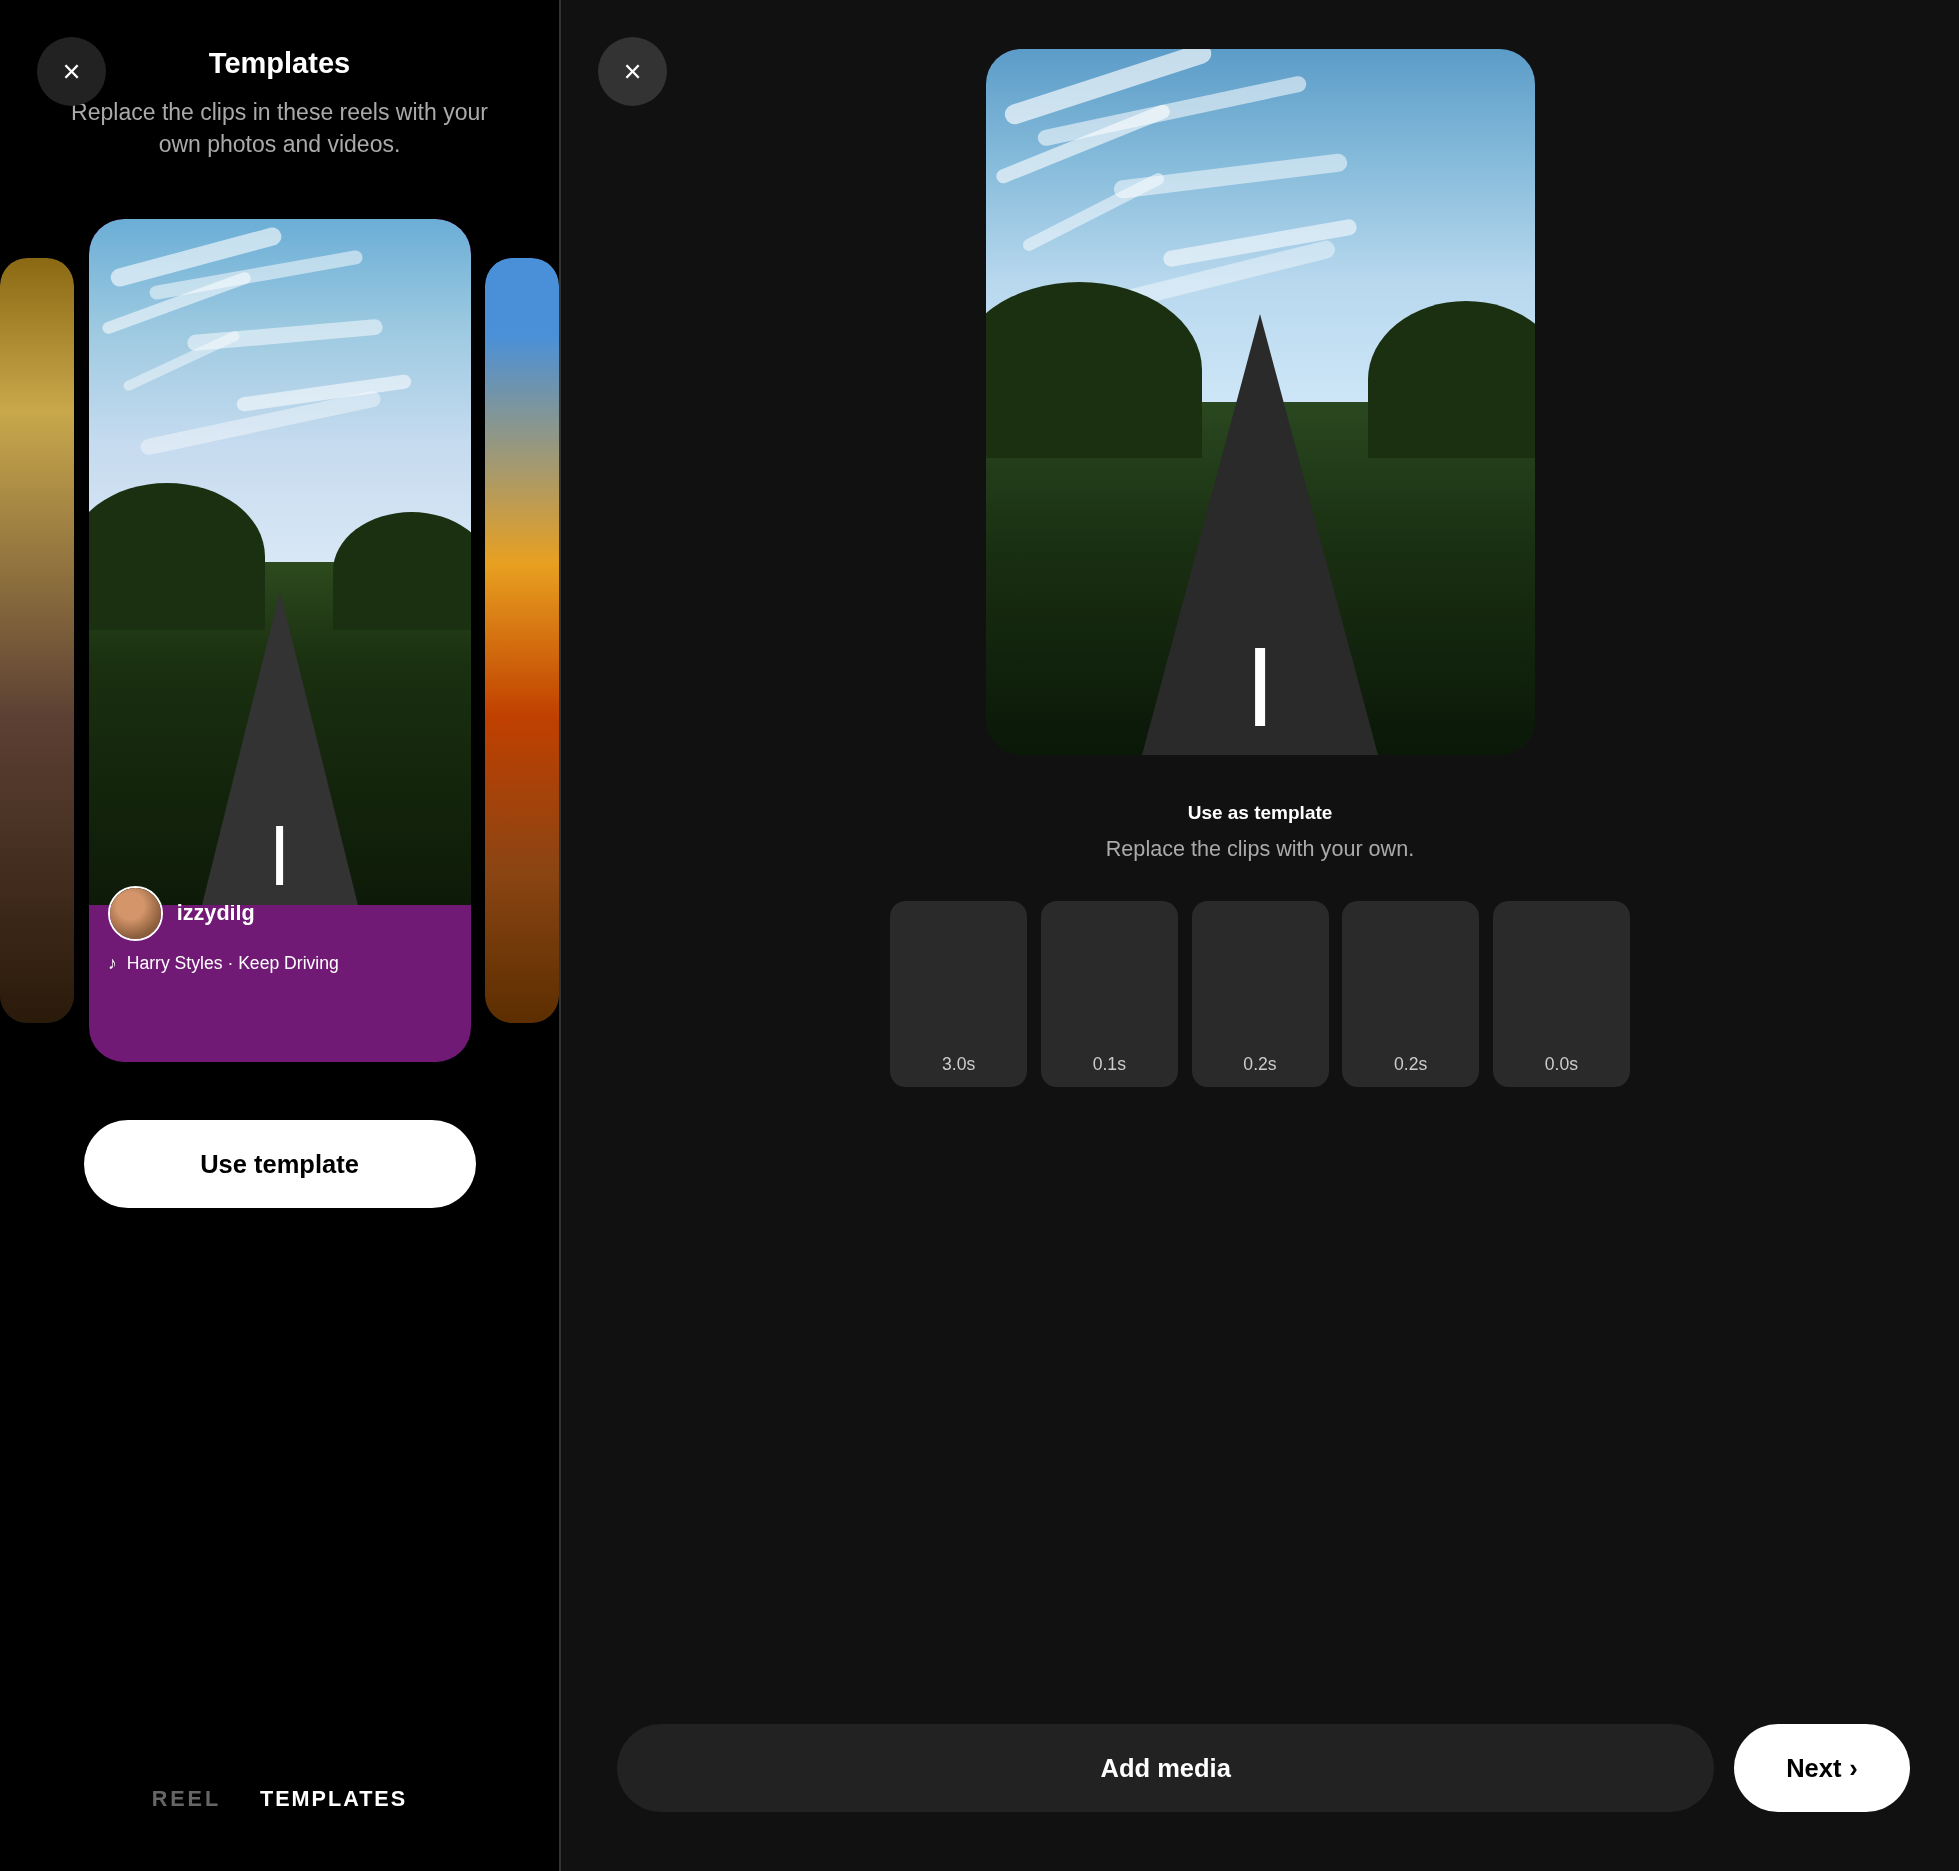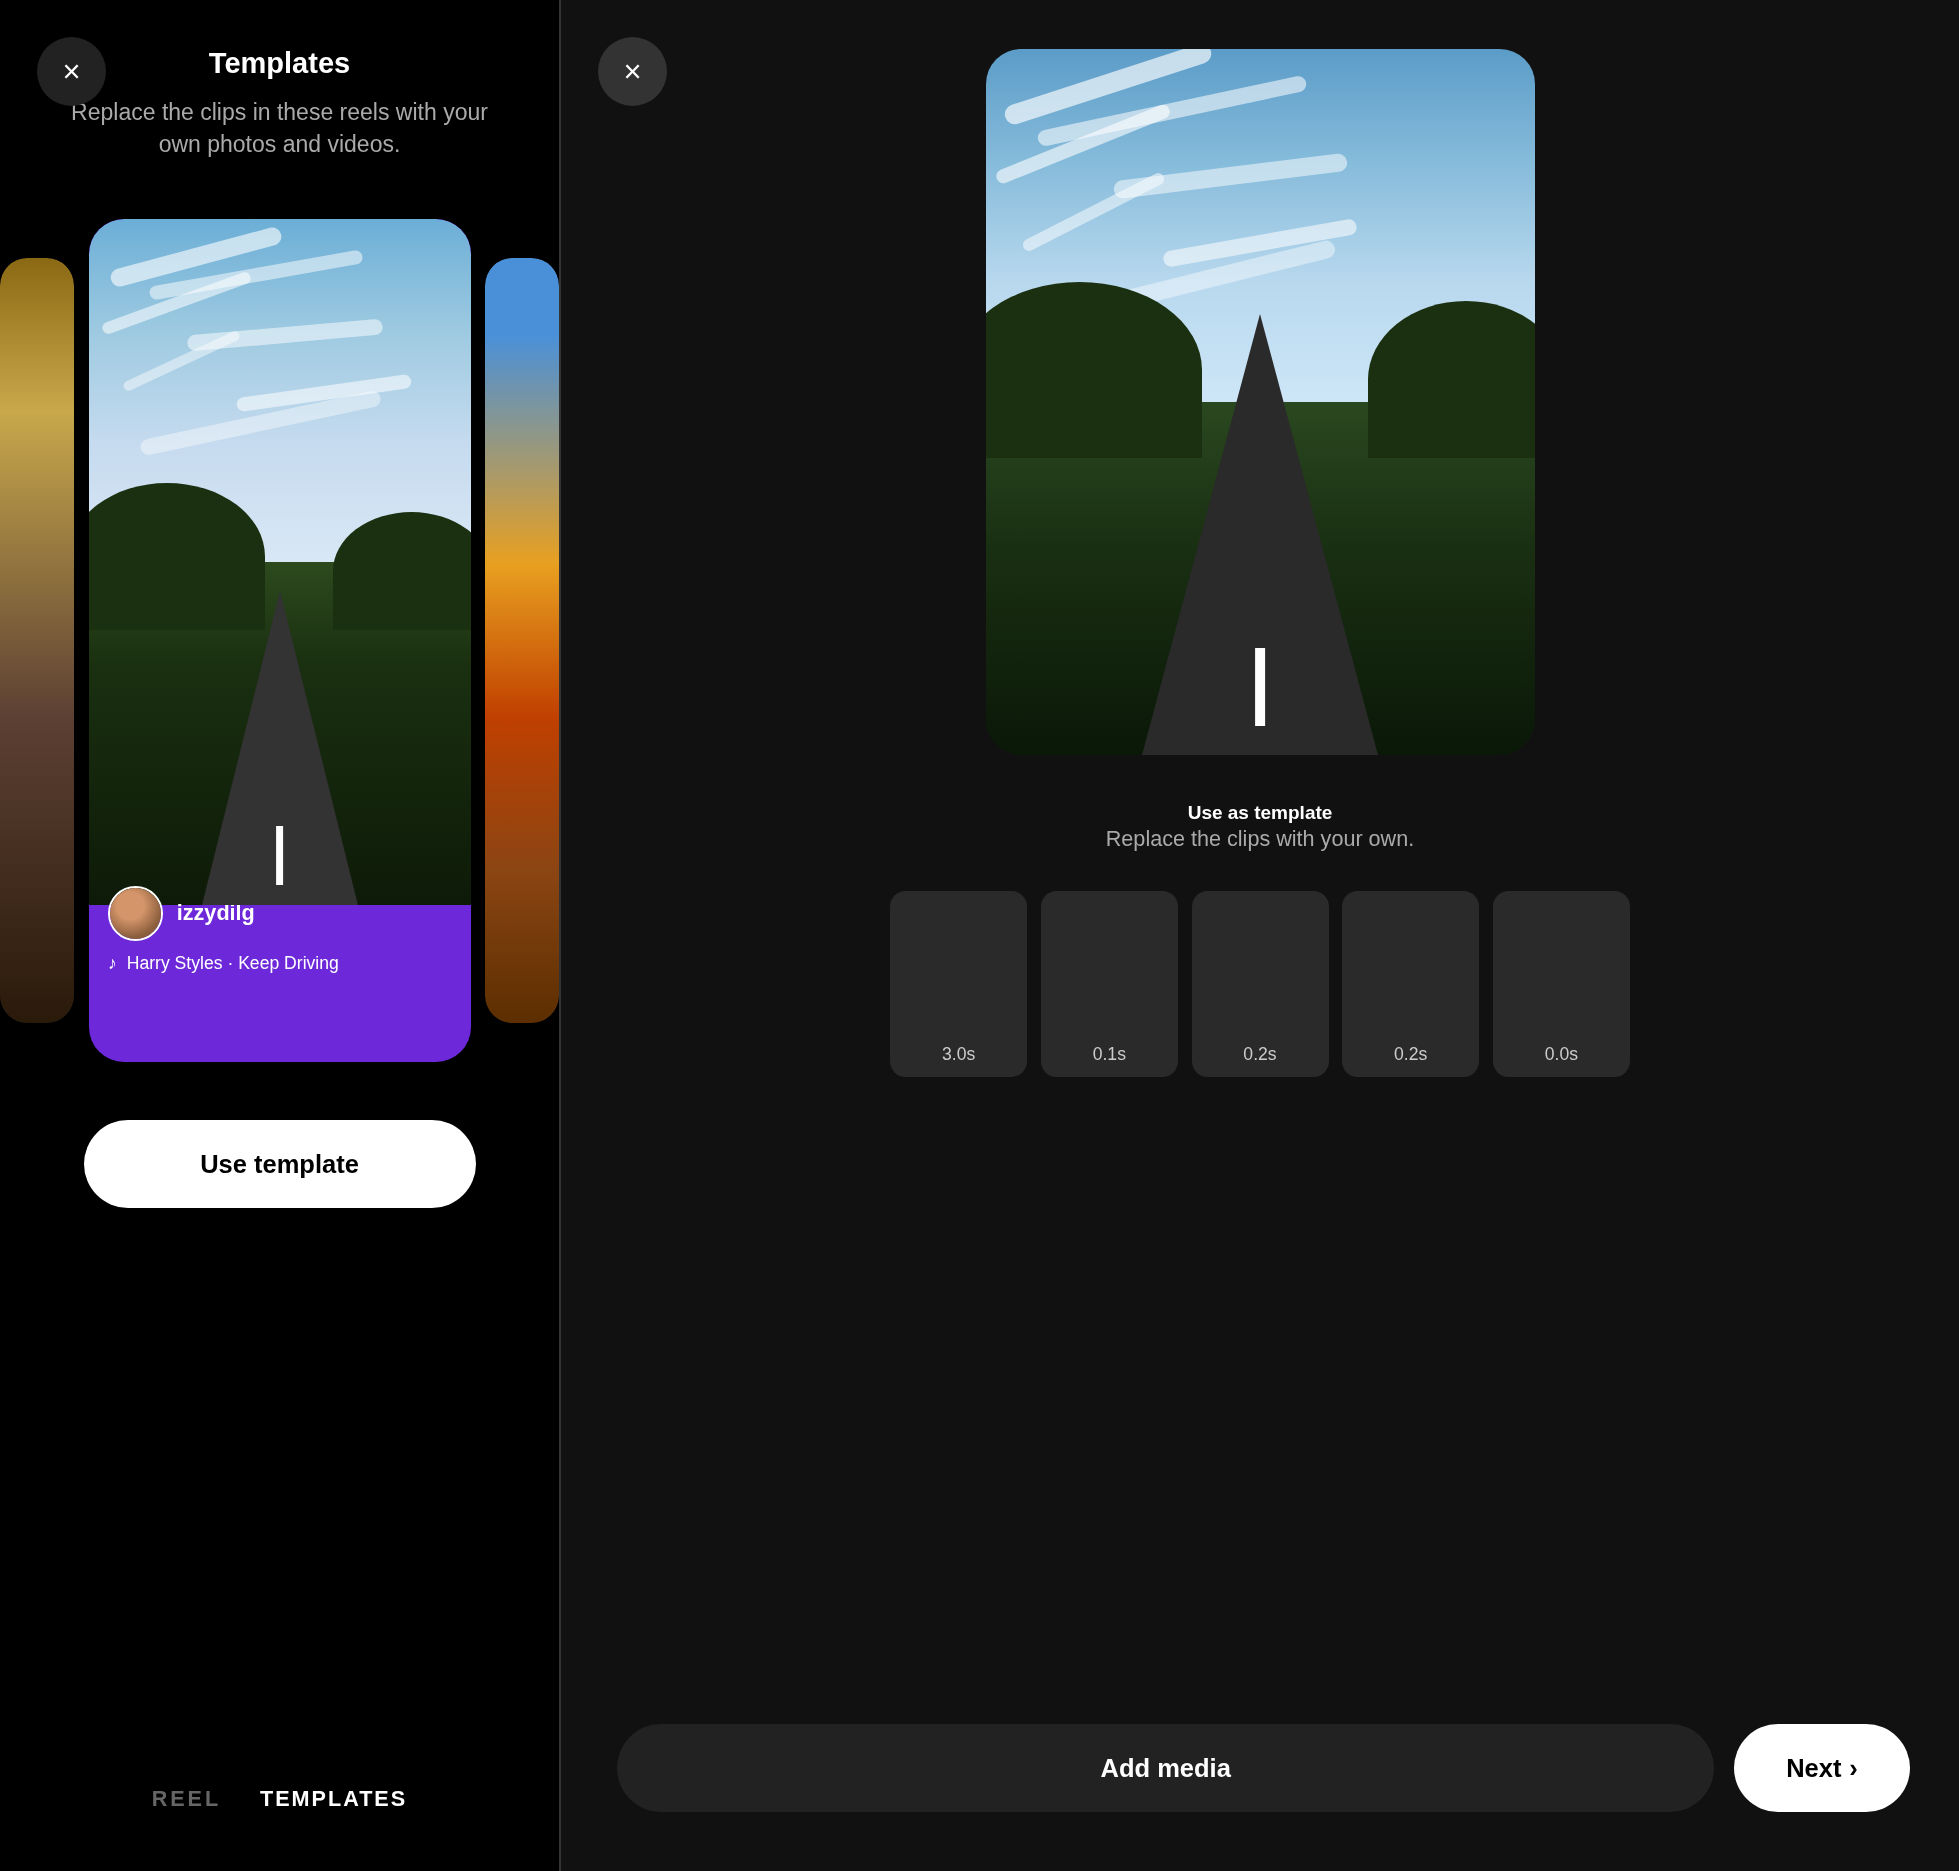--- a/index.html
+++ b/index.html
@@ -85,21 +85,21 @@
     .card-left-peek-img {
       width: 100%;
       height: 100%;
       background: linear-gradient(180deg, #8B6914 0%, #C8A84B 20%, #5C4033 60%, #2a1a0a 100%);
       border-radius: 27.4px;
     }
 
     .card-center {
       width: 382px;
       height: 843px;
-      background: #6d28d9;
+      background: #701a75;
       border-radius: 35px;
       overflow: hidden;
       position: relative;
       z-index: 2;
       margin: 0 11.8px;
     }
 
     .card-center-img {
       width: 100%;
       height: 686px;
@@ -392,21 +392,21 @@
       color: #fff;
       font-size: 19px;
       font-weight: 700;
       margin-top: 47px;
       text-align: center;
     }
 
     .use-template-subtitle {
       color: #aaa;
       font-size: 21.6px;
-      margin-top: 2px;
+      margin-top: 12px;
       text-align: center;
     }
 
     .clips-strip {
       display: flex;
       gap: 13.7px;
       margin-top: 39px;
       align-items: flex-end;
     }
 

